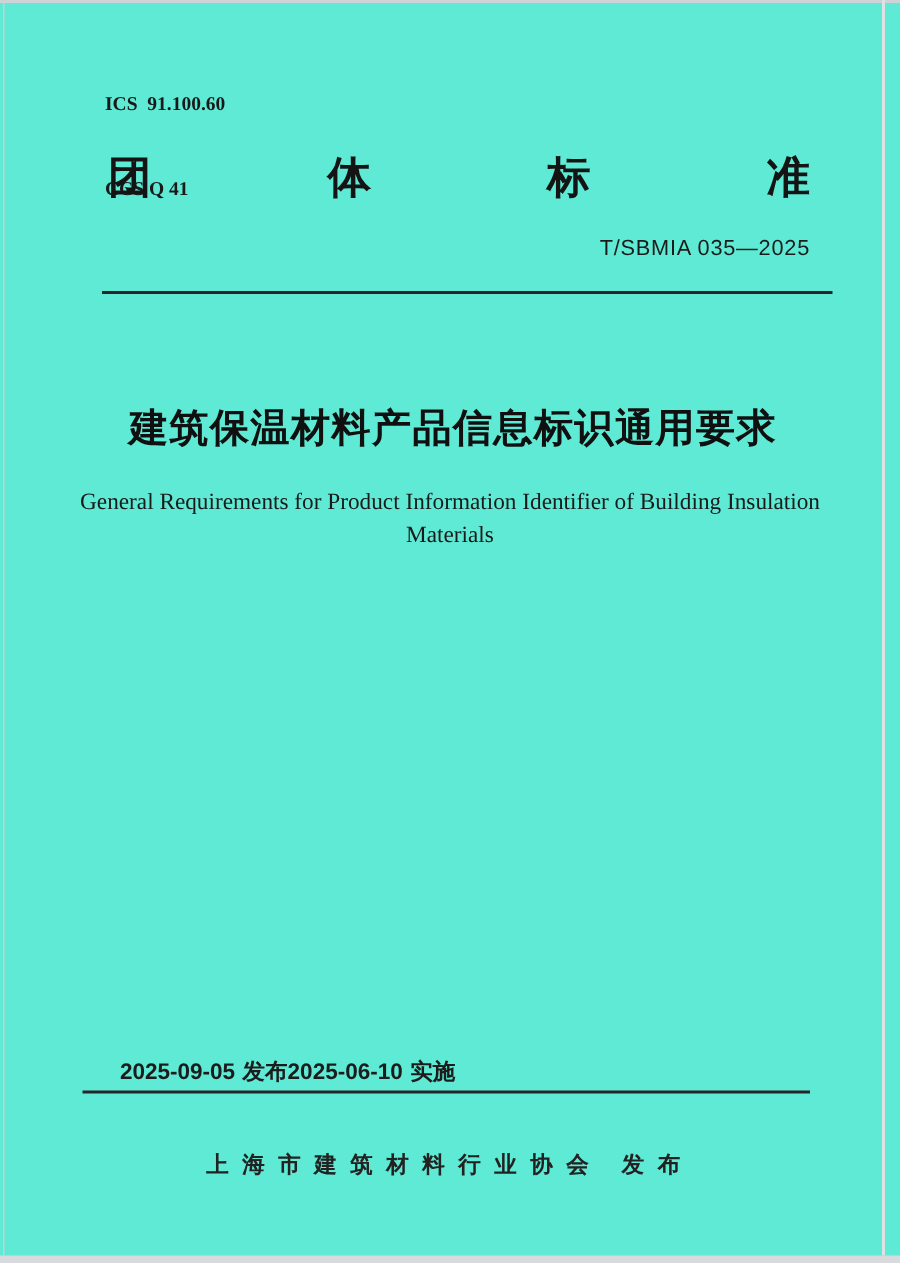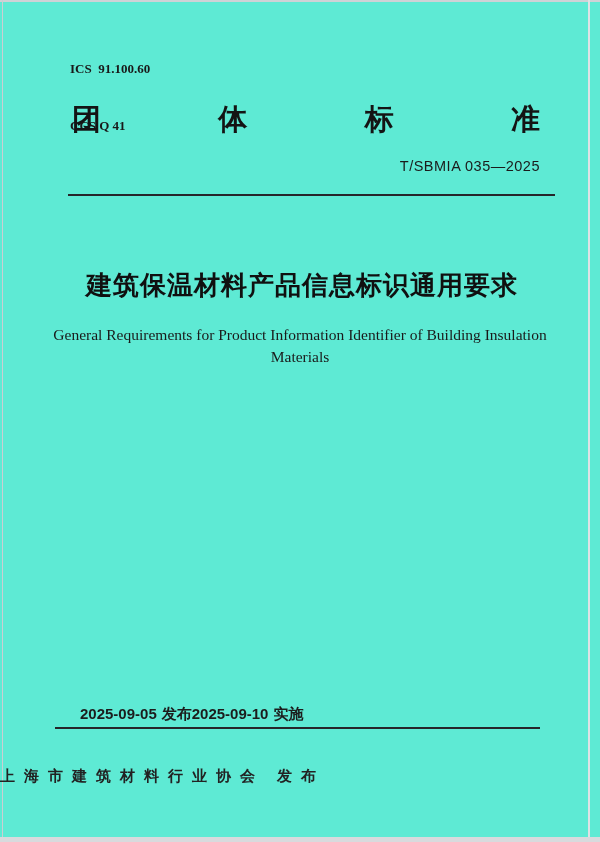--- a/index.html
+++ b/index.html
@@ -98,21 +98,21 @@
     font-weight: 600;
     color: #1c1c1c;
     margin-left: 20px;
   }
   .dates .label { margin-left: 5px; }
   .publisher {
     position: absolute;
     left: 0;
     right: 0;
     top: 767px;
-    text-align: left;
+    text-align: center;
     font-size: 15px;
     font-weight: 600;
     letter-spacing: 9px;
     color: #222;
     white-space: nowrap;
   }
   .publisher .pub-action { margin-left: 13px; }
 </style>
 </head>
 <body>
@@ -142,21 +142,21 @@
 
   <h1 class="title-zh">建筑保温材料产品信息标识通用要求</h1>
 
   <div class="title-en">
     <div>General Requirements for Product Information Identifier of Building Insulation</div>
     <div>Materials</div>
   </div>
 
   <div class="dates">
     <span><span>2025-09-05</span><span class="label">发布</span></span>
-    <span><span>2025-09-10</span><span class="label">实施</span></span>
+    <span><span>2025-06-10</span><span class="label">实施</span></span>
   </div>
 
   <div class="rule rule-bottom"></div>
 
   <div class="publisher">
     <span>上海市建筑材料行业协会</span><span class="pub-action">发布</span>
   </div>
 
 </div>
 

